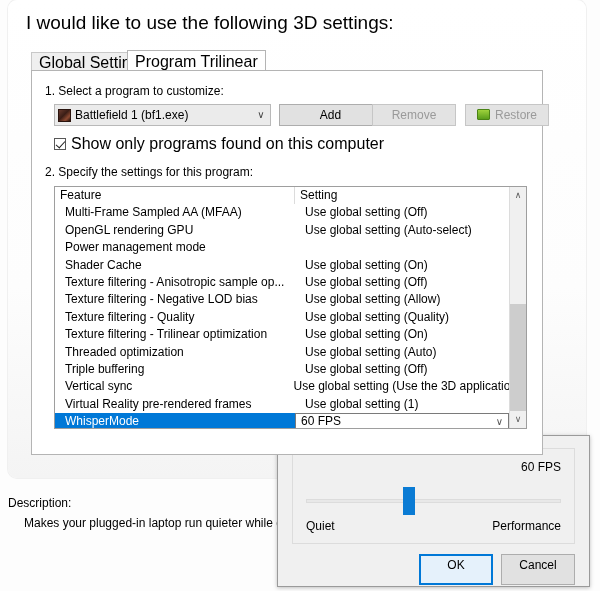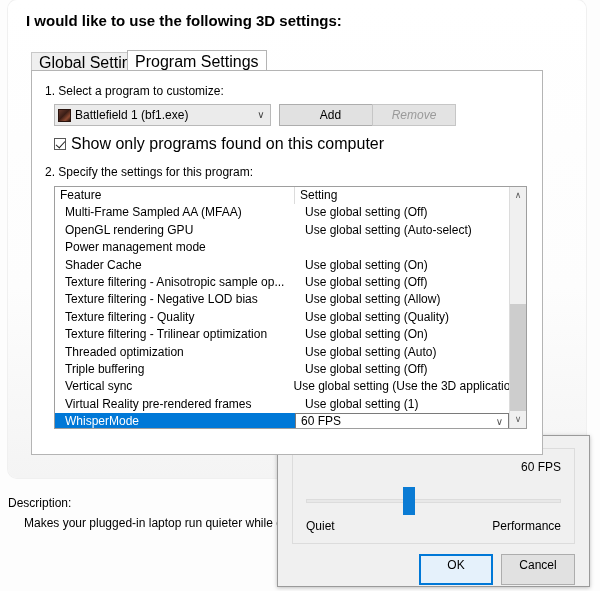--- a/index.html
+++ b/index.html
@@ -36,22 +36,22 @@
     border-radius: 9px;
     background: linear-gradient(180deg, #ffffff 0%, #fdfdfd 60%, #f4f4f4 100%);
     z-index: 0;
   }
   #outer-panel > * { position: relative; z-index: 1; }
 
   #heading {
     position: absolute;
     left: 18px;
     top: 12px;
-    font-weight: bold;
-    font-size: 15px;
+    font-weight: normal;
+    font-size: 19px;
     letter-spacing: 0px;
     color: #000;
   }
 
   
   #tabstrip {
     position: absolute;
     left: 23px;
     top: 50px;
     height: 21px;
@@ -151,21 +151,21 @@
     line-height: 20px;
     color: #000;
     white-space: nowrap;
   }
   .winbtn.disabled {
     color: #9a9a9a;
     background: #e3e3e3;
     border-color: #c6c6c6;
   }
   #btn-add { left: 247px; width: 103px; }
-  #btn-remove { left: 340px; width: 84px; font-style: italic; }
+  #btn-remove { left: 340px; width: 84px; }
   #btn-restore { left: 433px; width: 84px; }
   #restore-icon {
     display: inline-block;
     width: 11px;
     height: 9px;
     background: linear-gradient(180deg,#9ed23c 0%, #5a9e1b 100%);
     border: 1px solid #4a8315;
     border-radius: 1px;
     vertical-align: -1px;
     margin-right: 5px;
@@ -392,35 +392,36 @@
 </style>
 </head>
 <body>
 
 <div id="outer-panel">
 
   <div id="heading">I would like to use the following 3D settings:</div>
 
   <div id="tabstrip">
     <div class="tab" id="tab-global">Global Settings</div>
-    <div class="tab selected" id="tab-program">Program Settings</div>
+    <div class="tab selected" id="tab-program">Program Trilinear</div>
   </div>
 
   <div id="tabpanel">
 
     <div class="step-label" id="label-step1">1. Select a program to customize:</div>
 
     <div id="program-combo">
       <div id="program-icon"></div>
       <div id="program-name">Battlefield 1 (bf1.exe)</div>
       <div class="combo-arrow">∨</div>
     </div>
 
     <div class="winbtn" id="btn-add">Add</div>
     <div class="winbtn disabled" id="btn-remove">Remove</div>
+    <div class="winbtn disabled" id="btn-restore"><span id="restore-icon"></span><span>Restore</span></div>
 
     <div id="show-only-row">
       <div id="show-only-box"></div>
       <span>Show only programs found on this computer</span>
     </div>
 
     <div class="step-label" id="label-step2">2. Specify the settings for this program:</div>
 
     <div id="settings-list">
       <div id="list-rows">

